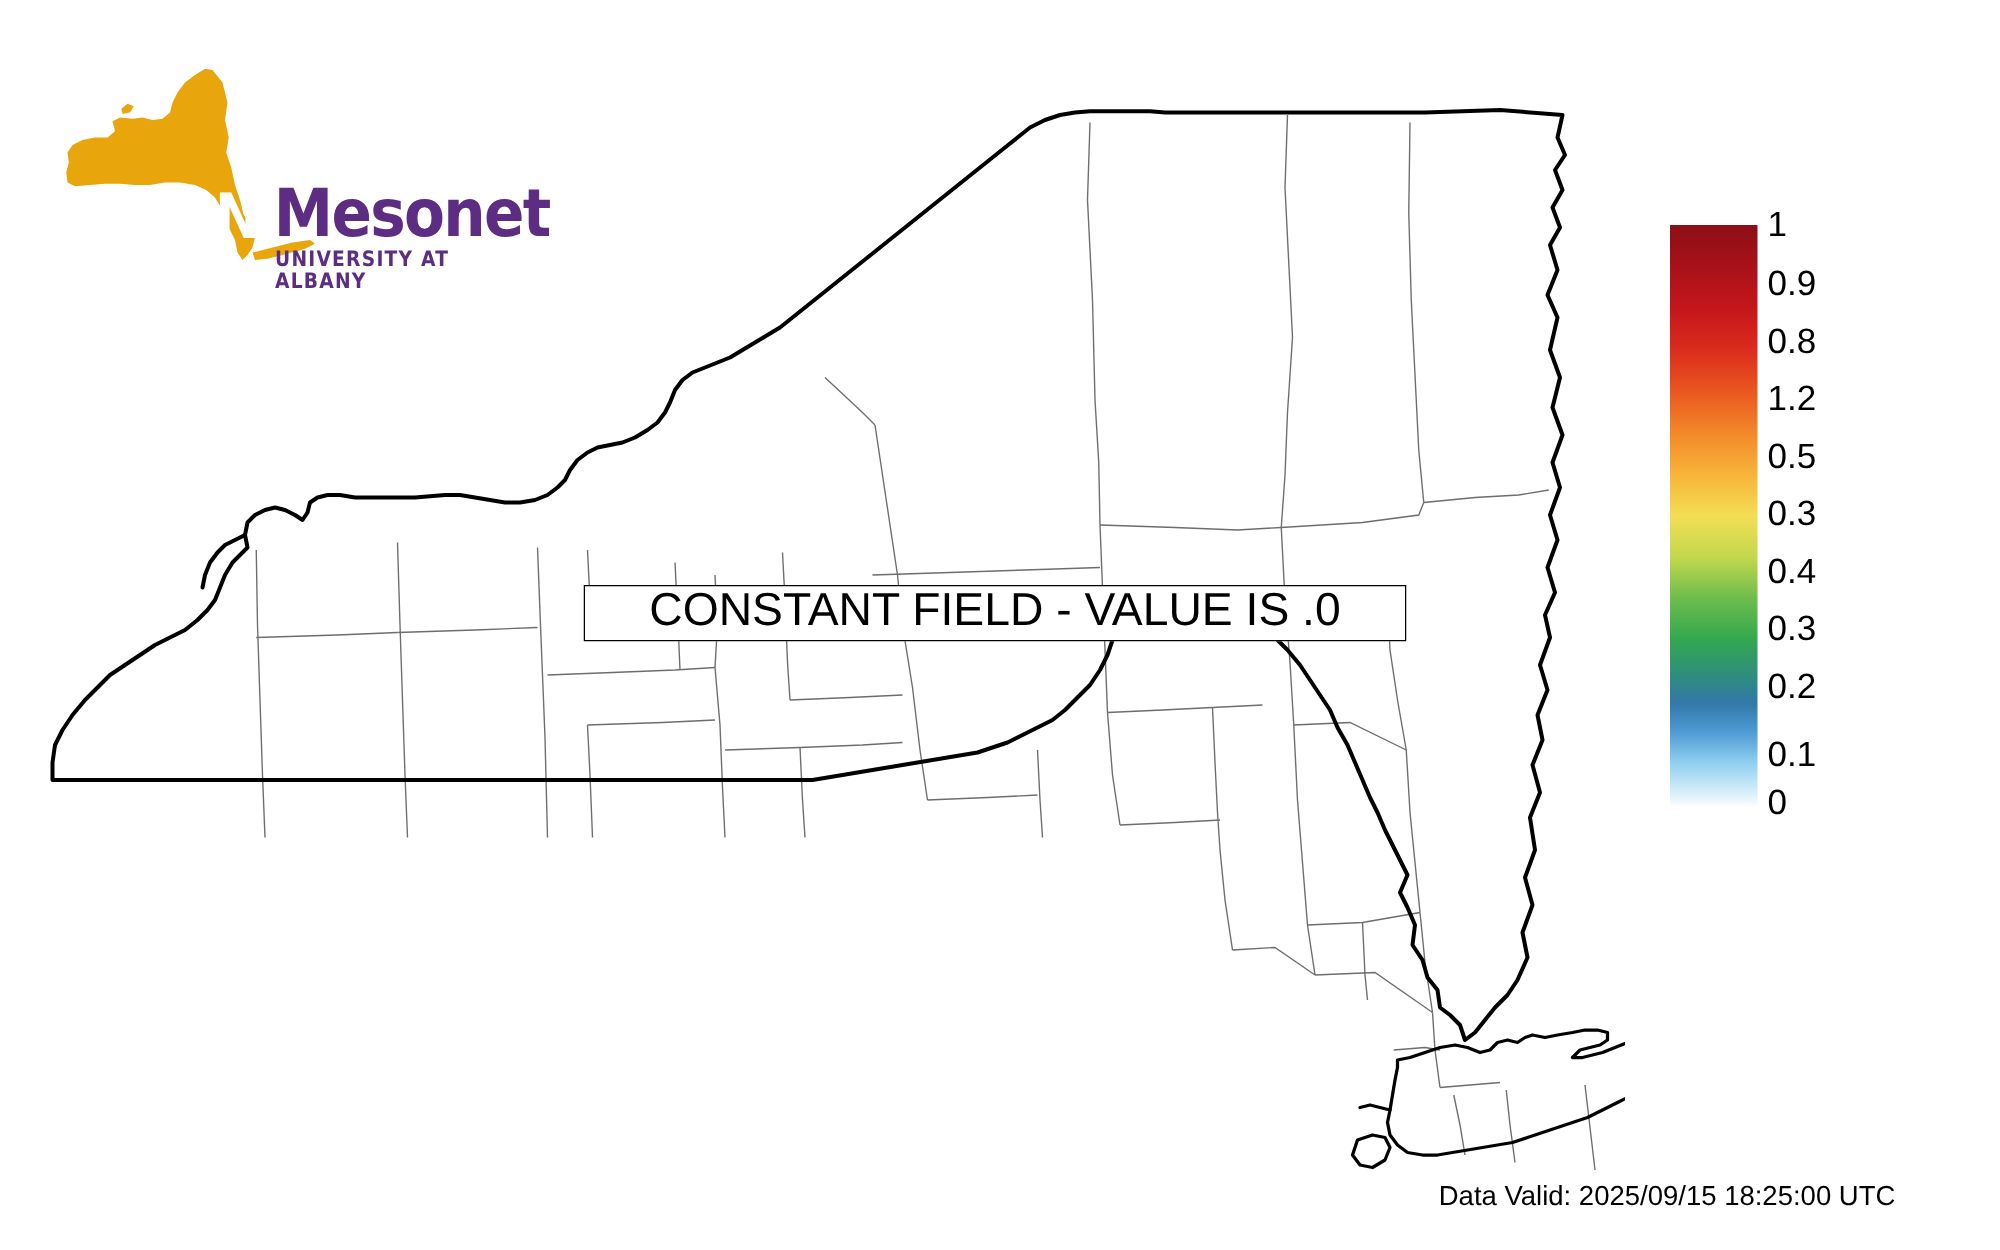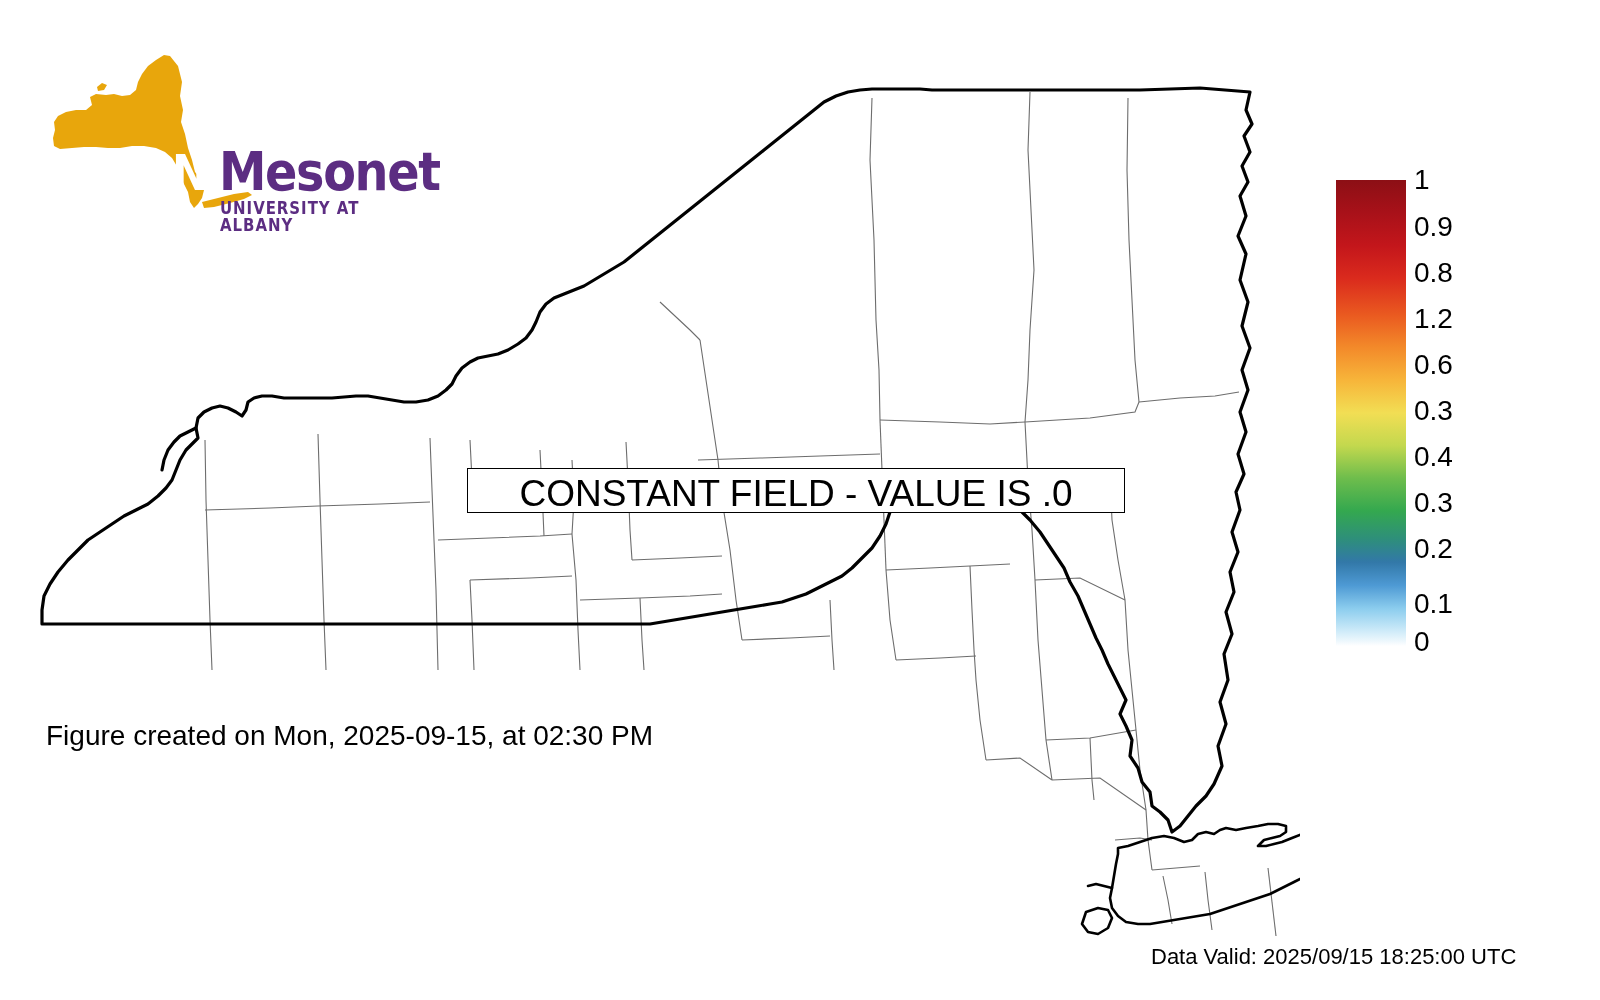--- a/index.html
+++ b/index.html
@@ -111,21 +111,21 @@
   #banner {
     position: absolute;
     left: 467px;
     top: 468px;
     width: 658px;
     height: 45px;
     background: #ffffff;
     border: 1.5px solid #000000;
     box-sizing: border-box;
     display: flex;
-    align-items: flex-end;
+    align-items: flex-start;
     justify-content: center;
   }
   #banner-text {
     font-size: 37px;
     line-height: 1;
     color: #000000;
     white-space: nowrap;
     letter-spacing: 0px;
     font-family: "Liberation Sans", sans-serif;
   }
@@ -399,27 +399,26 @@
   <span id="banner-text">CONSTANT FIELD - VALUE IS .0</span>
 </div>
 
 <div id="colorbar">
   <div id="colorbar-gradient"></div>
   <div id="colorbar-ticks">
     <span class="cb-tick" style="top:-14px">1</span>
     <span class="cb-tick" style="top:33px">0.9</span>
     <span class="cb-tick" style="top:79px">0.8</span>
     <span class="cb-tick" style="top:125px">1.2</span>
-    <span class="cb-tick" style="top:171px">0.6</span>
+    <span class="cb-tick" style="top:171px">0.5</span>
     <span class="cb-tick" style="top:217px">0.3</span>
     <span class="cb-tick" style="top:263px">0.4</span>
     <span class="cb-tick" style="top:309px">0.3</span>
     <span class="cb-tick" style="top:355px">0.2</span>
     <span class="cb-tick" style="top:410px">0.1</span>
     <span class="cb-tick" style="top:448px">0</span>
   </div>
 </div>
 
 <div id="captions">
-  <div class="caption-line">Figure created on Mon, 2025-09-15, at 02:30 PM</div>
 </div>
 
 <div id="data-valid">Data Valid: 2025/09/15 18:25:00 UTC</div>
 
 </body></html>

